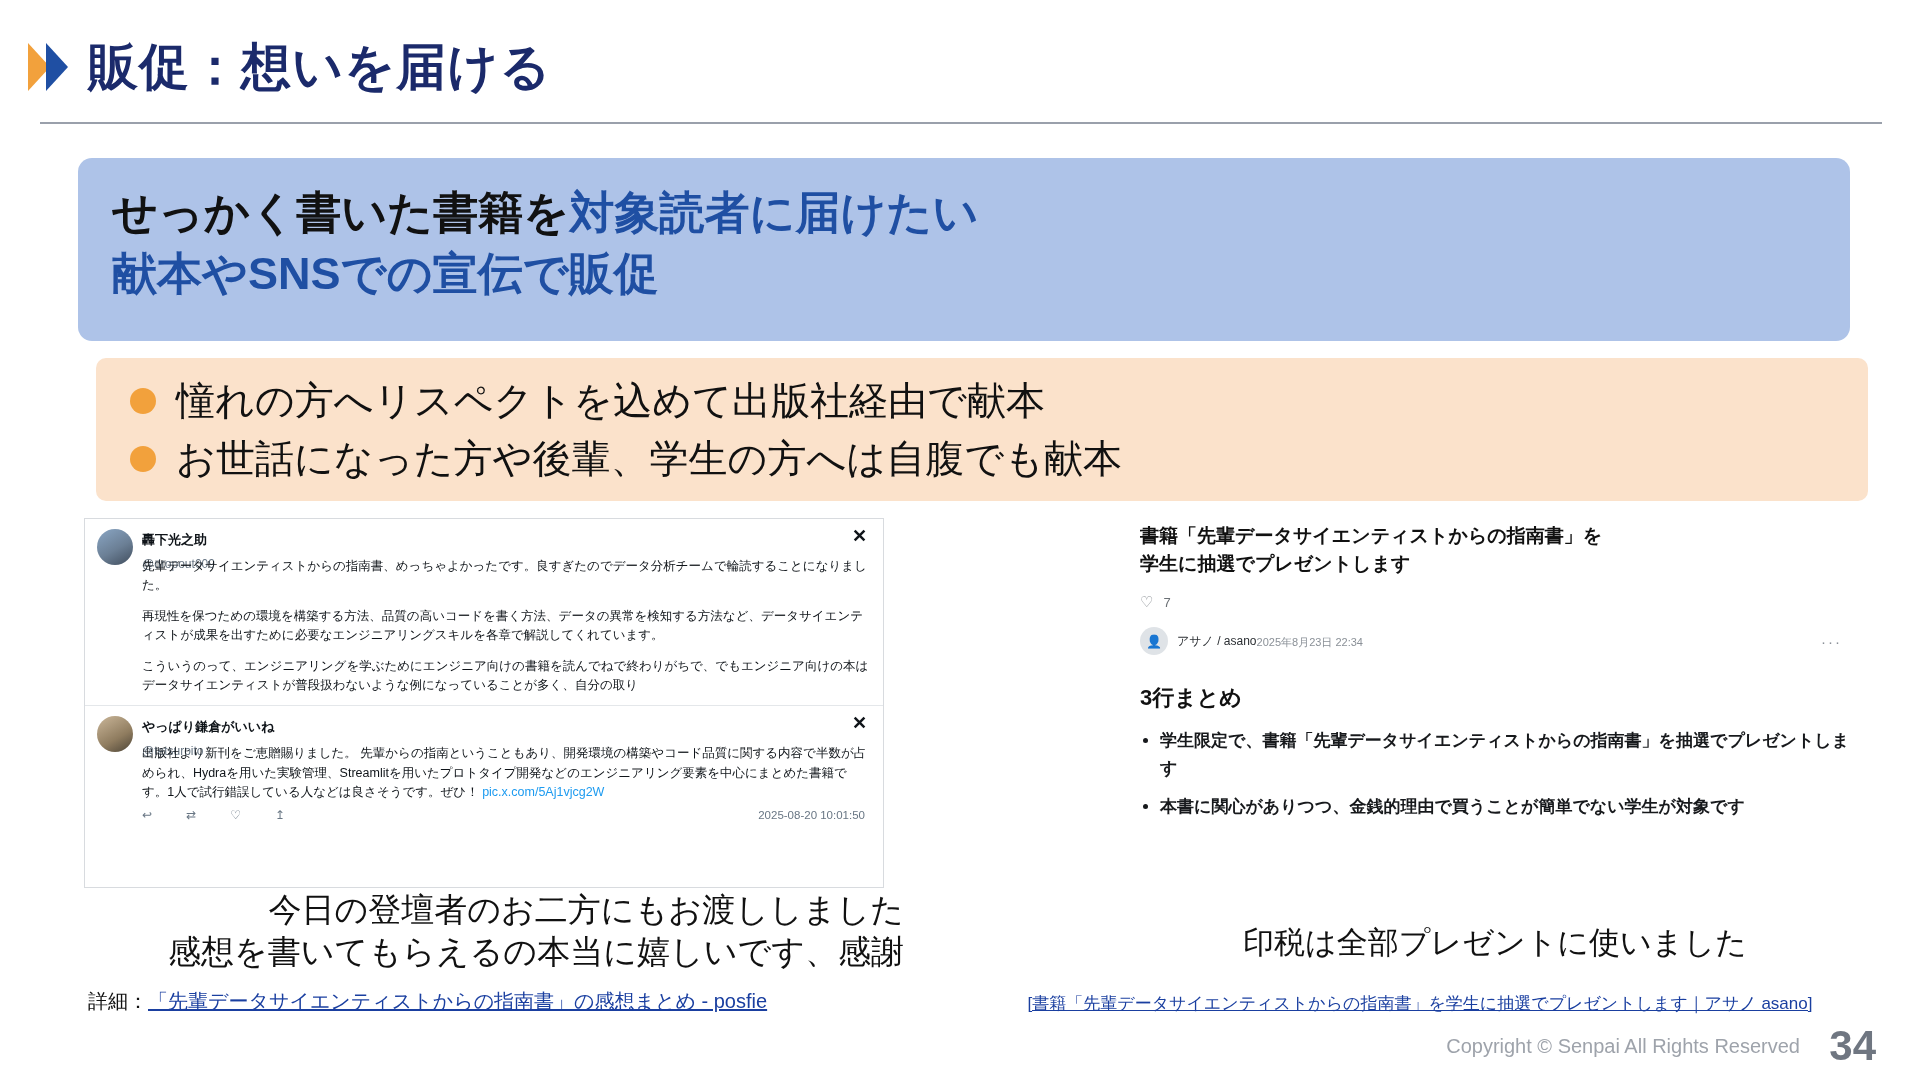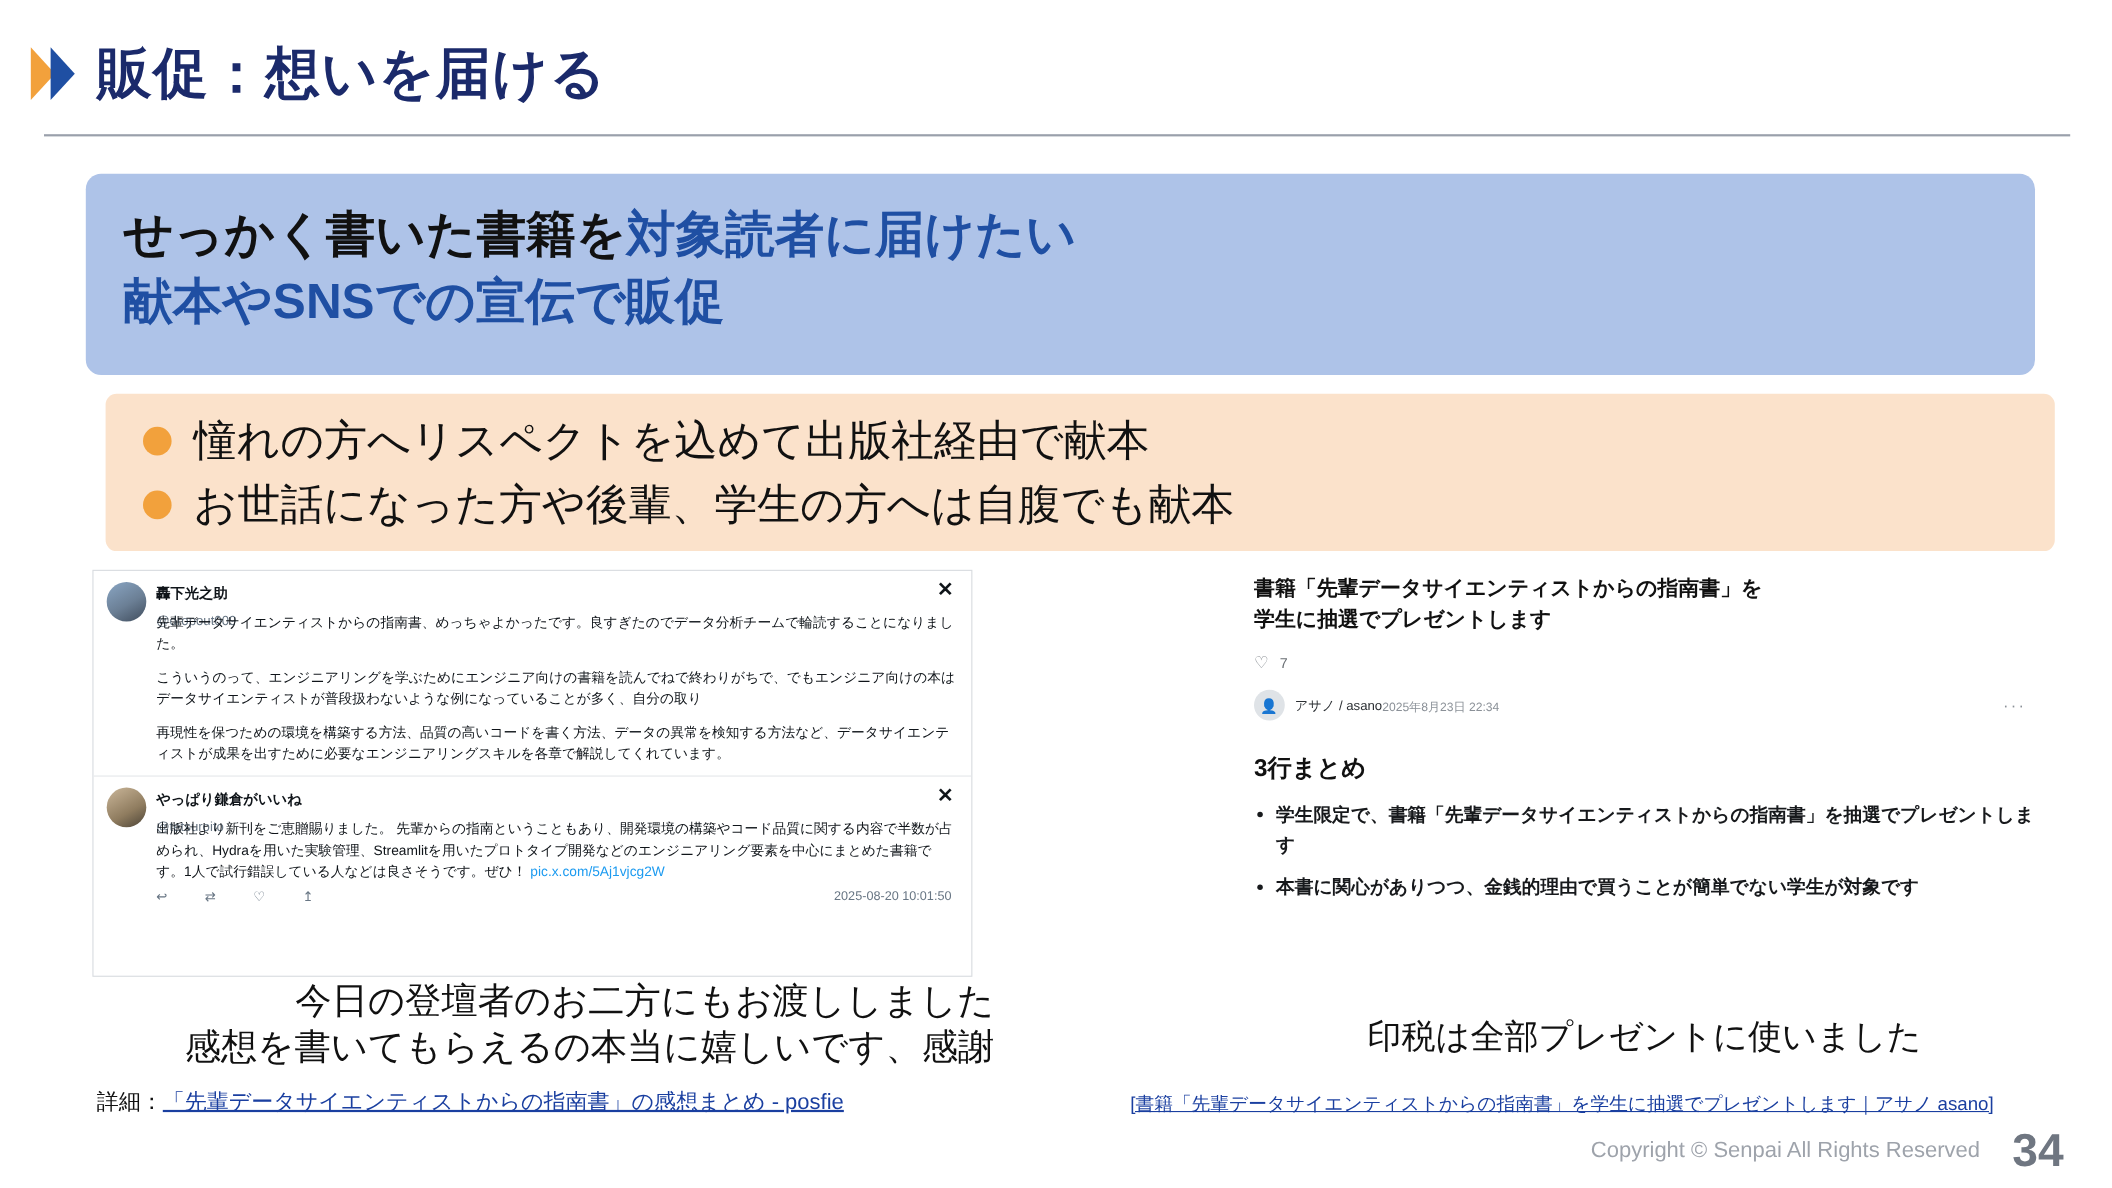--- a/index.html
+++ b/index.html
@@ -255,22 +255,22 @@
       <span class="tw-x">✕</span>
       <div class="tw-head">
         <div class="tw-avatar"></div>
         <div class="tw-names">
           <span class="tw-name">轟下光之助</span>
           <span class="tw-handle">@dropout009</span>
         </div>
       </div>
       <div class="tw-body second">
         <p>先輩データサイエンティストからの指南書、めっちゃよかったです。良すぎたのでデータ分析チームで輪読することになりました。</p>
+        <p>再現性を保つための環境を構築する方法、品質の高いコードを書く方法、データの異常を検知する方法など、データサイエンティストが成果を出すために必要なエンジニアリングスキルを各章で解説してくれています。</p>
         <p>こういうのって、エンジニアリングを学ぶためにエンジニア向けの書籍を読んでねで終わりがちで、でもエンジニア向けの本はデータサイエンティストが普段扱わないような例になっていることが多く、自分の取り</p>
-        <p>再現性を保つための環境を構築する方法、品質の高いコードを書く方法、データの異常を検知する方法など、データサイエンティストが成果を出すために必要なエンジニアリングスキルを各章で解説してくれています。</p>
       </div>
     </div>
 
     <div class="tw-divider"></div>
 
     <div class="tw-item">
       <span class="tw-x">✕</span>
       <div class="tw-head">
         <div class="tw-avatar two"></div>
         <div class="tw-names">

